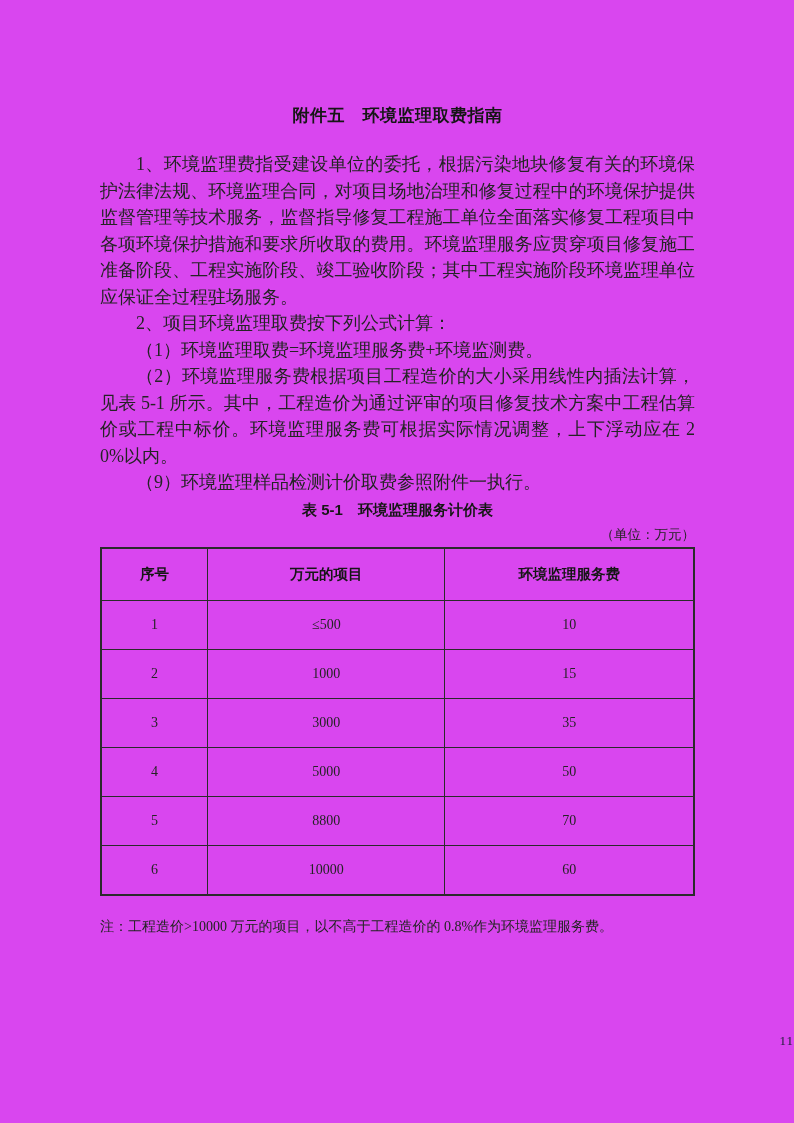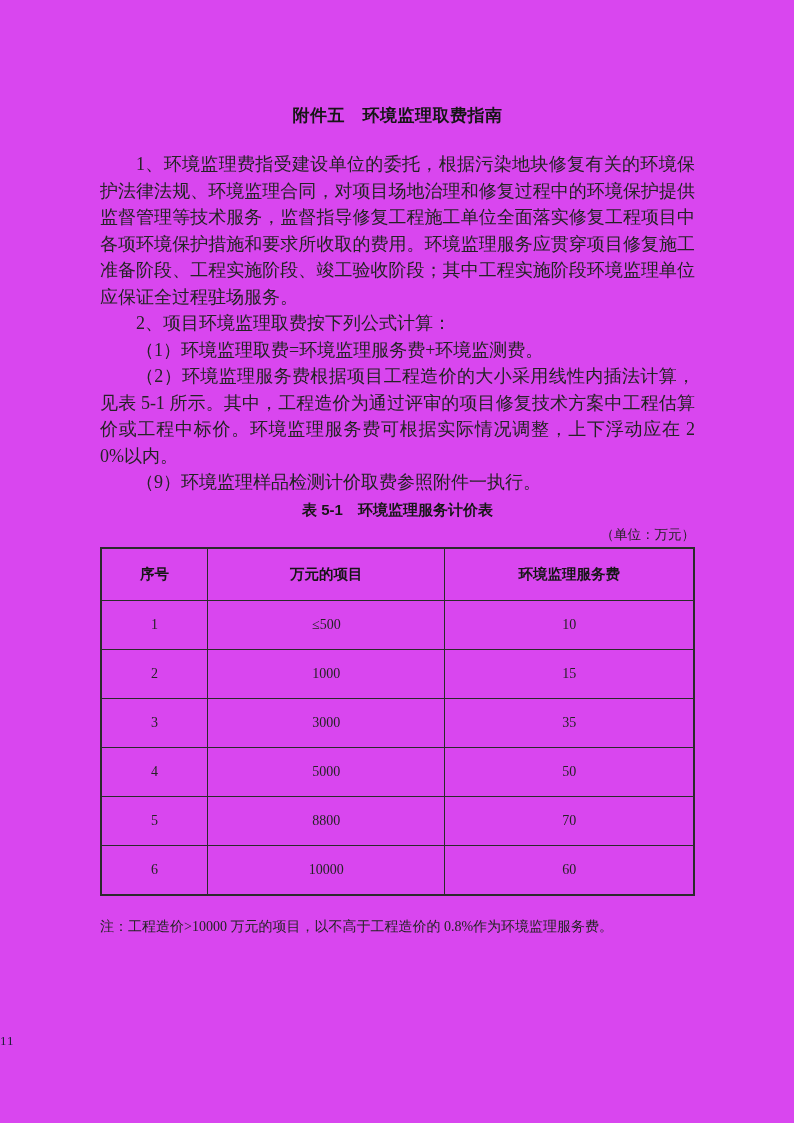--- a/index.html
+++ b/index.html
@@ -108,21 +108,21 @@
     line-height: 20px;
     color: #242424;
     word-break: break-all;
   }
 
   .page-number {
     position: absolute;
     left: 0;
     right: 0;
     top: 1033px;
-    text-align: left;
+    text-align: right;
     font-size: 13px;
     letter-spacing: 1px;
     color: #20203a;
   }
 </style>
 </head>
 <body>
 
 <div class="page">
   <div class="content">

